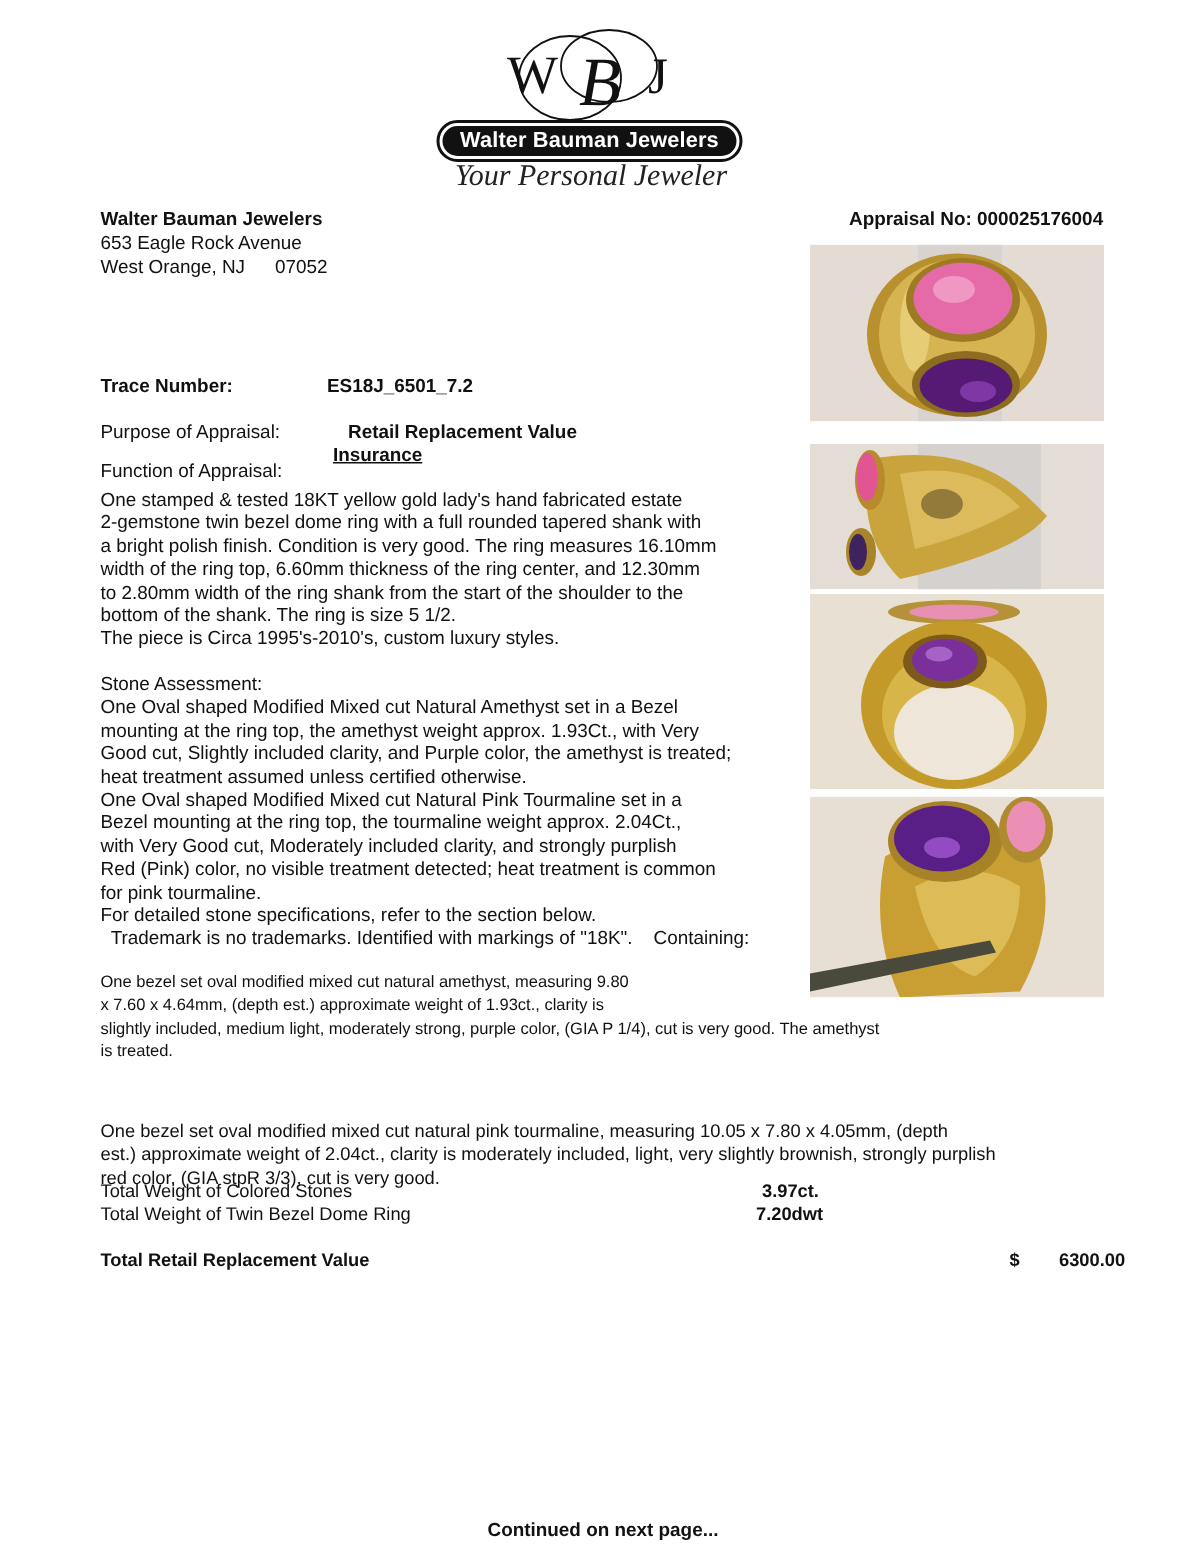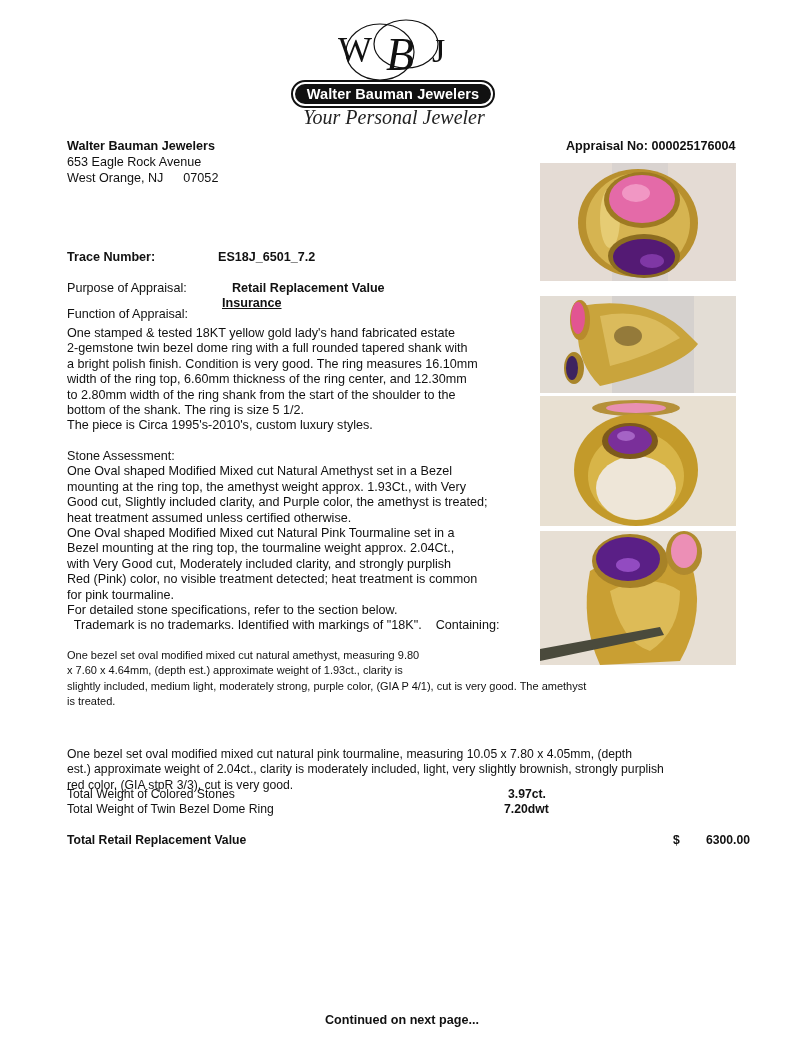--- a/index.html
+++ b/index.html
@@ -96,21 +96,21 @@
   <div>with Very Good cut, Moderately included clarity, and strongly purplish</div>
   <div>Red (Pink) color, no visible treatment detected; heat treatment is common</div>
   <div>for pink tourmaline.</div>
   <div>For detailed stone specifications, refer to the section below.</div>
   <div style="white-space:pre;">  Trademark is no trademarks. Identified with markings of "18K".    Containing:</div>
 </div>
 
 <div class="para" style="top:648px;font-size:11px;">
   <div>One bezel set oval modified mixed cut natural amethyst, measuring 9.80</div>
   <div>x 7.60 x 4.64mm, (depth est.) approximate weight of 1.93ct., clarity is</div>
-  <div>slightly included, medium light, moderately strong, purple color, (GIA P 4/1), cut is very good. The amethyst</div>
+  <div>slightly included, medium light, moderately strong, purple color, (GIA P 1/4), cut is very good. The amethyst</div>
   <div>is treated.</div>
 </div>
 
 <div class="para" style="top:747px;font-size:12.2px;">
   <div>One bezel set oval modified mixed cut natural pink tourmaline, measuring 10.05 x 7.80 x 4.05mm, (depth</div>
   <div>est.) approximate weight of 2.04ct., clarity is moderately included, light, very slightly brownish, strongly purplish</div>
   <div>red color, (GIA stpR 3/3), cut is very good.</div>
 </div>
 
 <div class="abs" style="left:67px;top:787px;font-size:12.2px;">Total Weight of Colored Stones</div>

